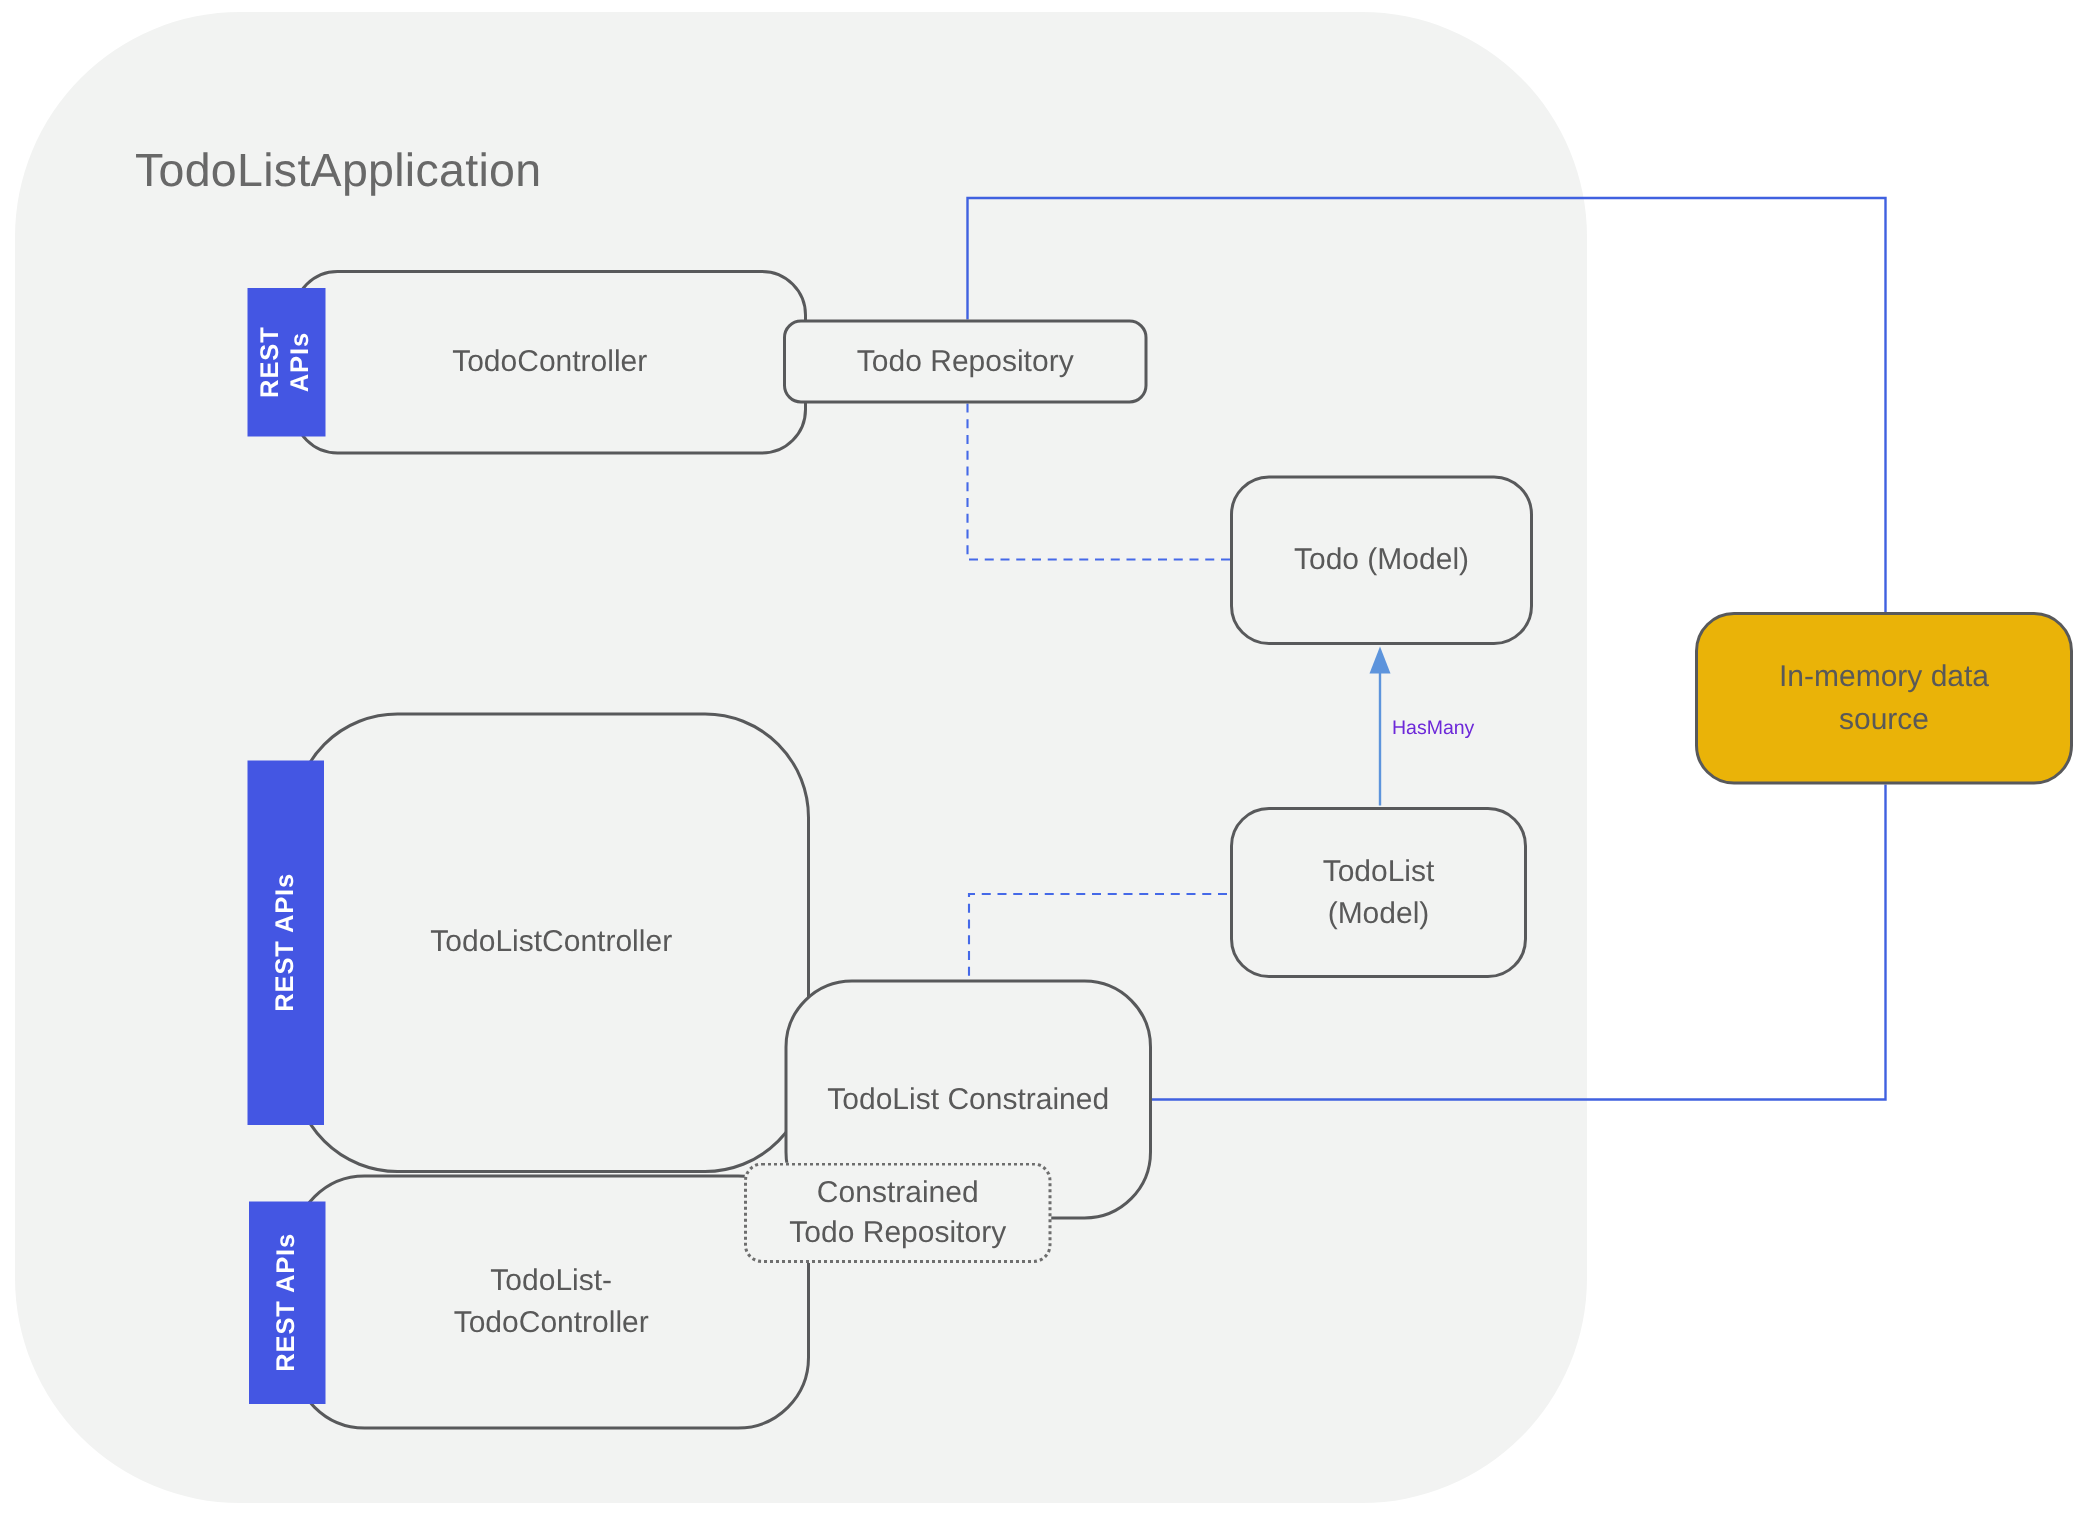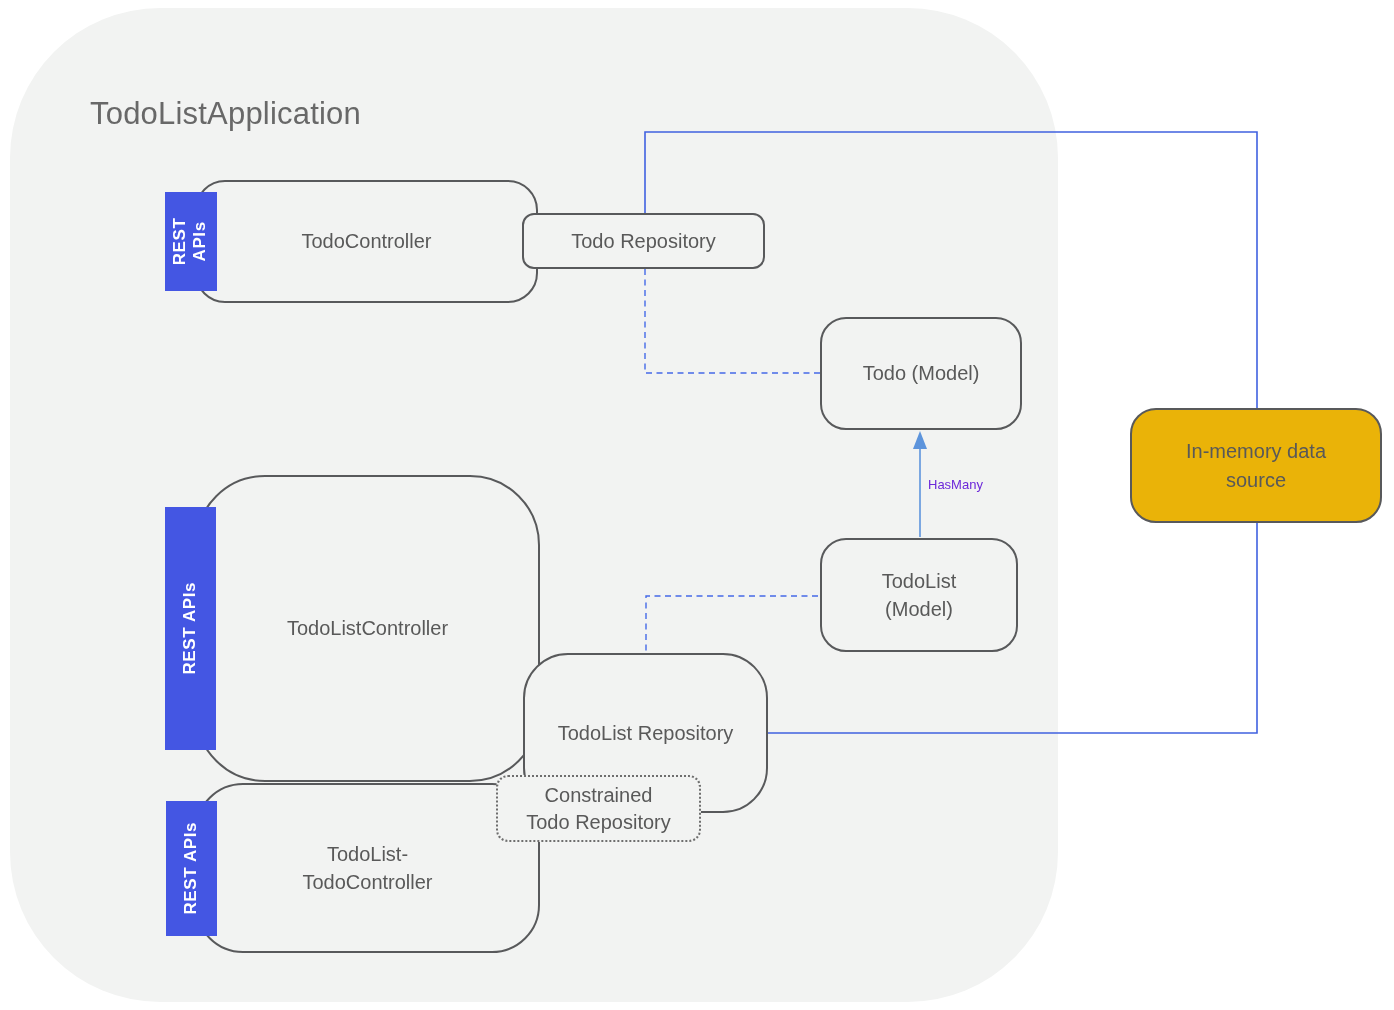--- a/index.html
+++ b/index.html
@@ -106,21 +106,21 @@
   <div class="node" style="left:195px; top:783px; width:345px; height:170px; border-radius:48px;">
     <span>TodoList-
 TodoController</span>
   </div>
 
   <div class="node repo" style="left:522px; top:213px; width:243px; height:56px; border-radius:12px;">
     <span>Todo Repository</span>
   </div>
 
   <div class="node repo" style="left:523px; top:653px; width:245px; height:160px; border-radius:45px;">
-    <span>TodoList Repository</span>
+    <span>TodoList Constrained</span>
   </div>
 
   <div class="node constrained" style="left:496px; top:775px; width:205px; height:67px; border-radius:12px;">
     <span>Constrained
 Todo Repository</span>
   </div>
 
   <div class="node model" style="left:820px; top:317px; width:202px; height:113px; border-radius:26px;">
     <span>Todo (Model)</span>
   </div>

